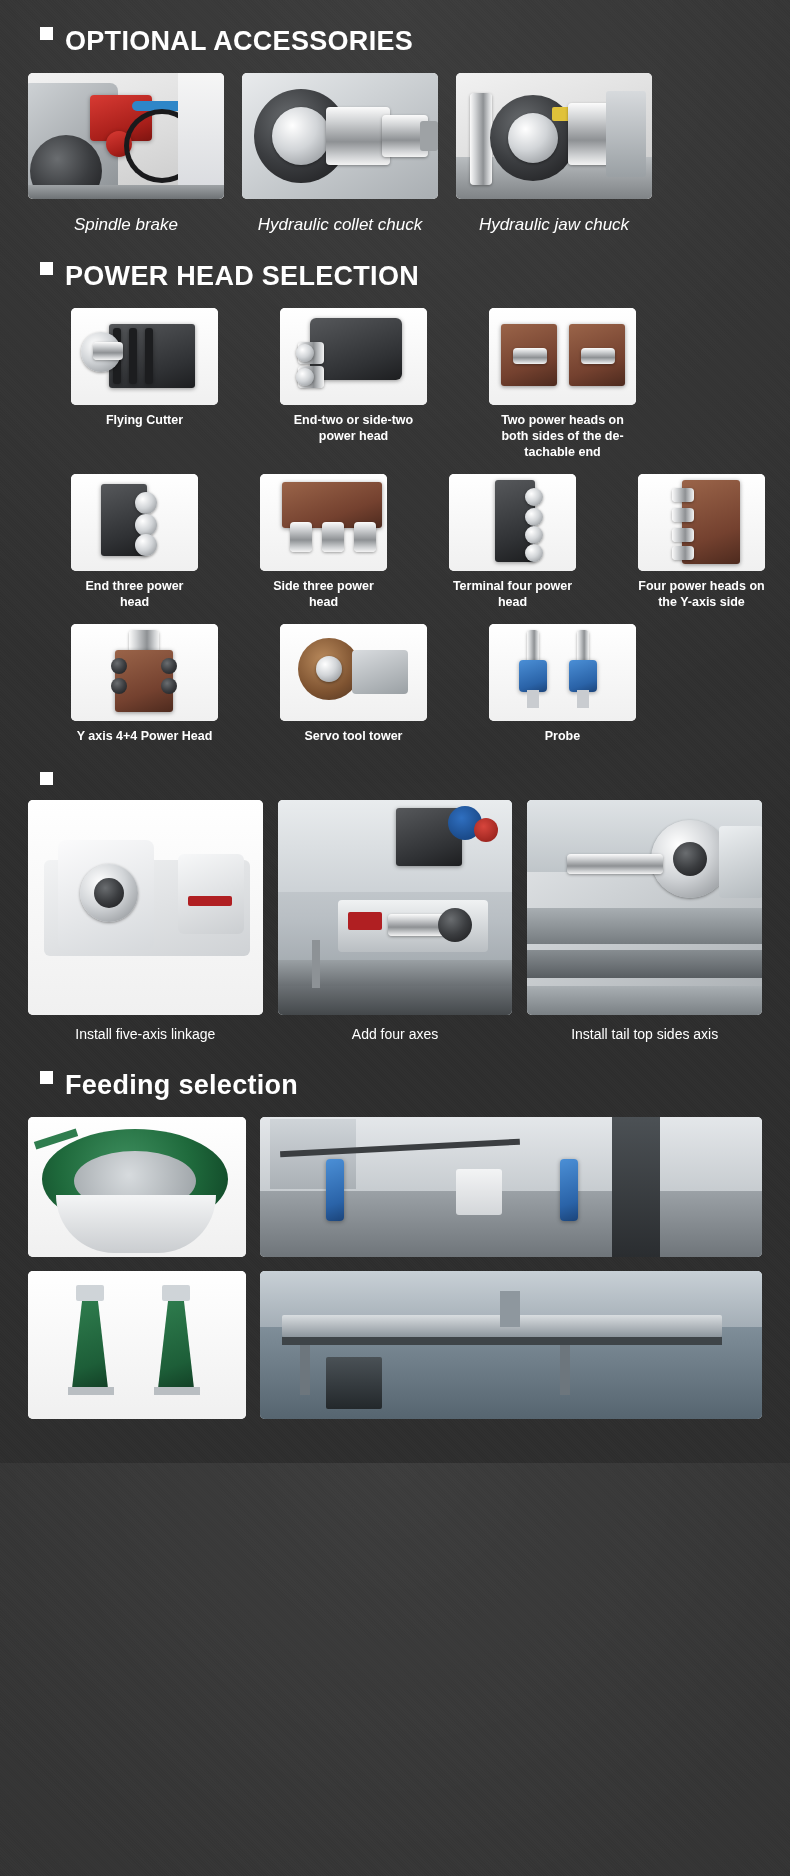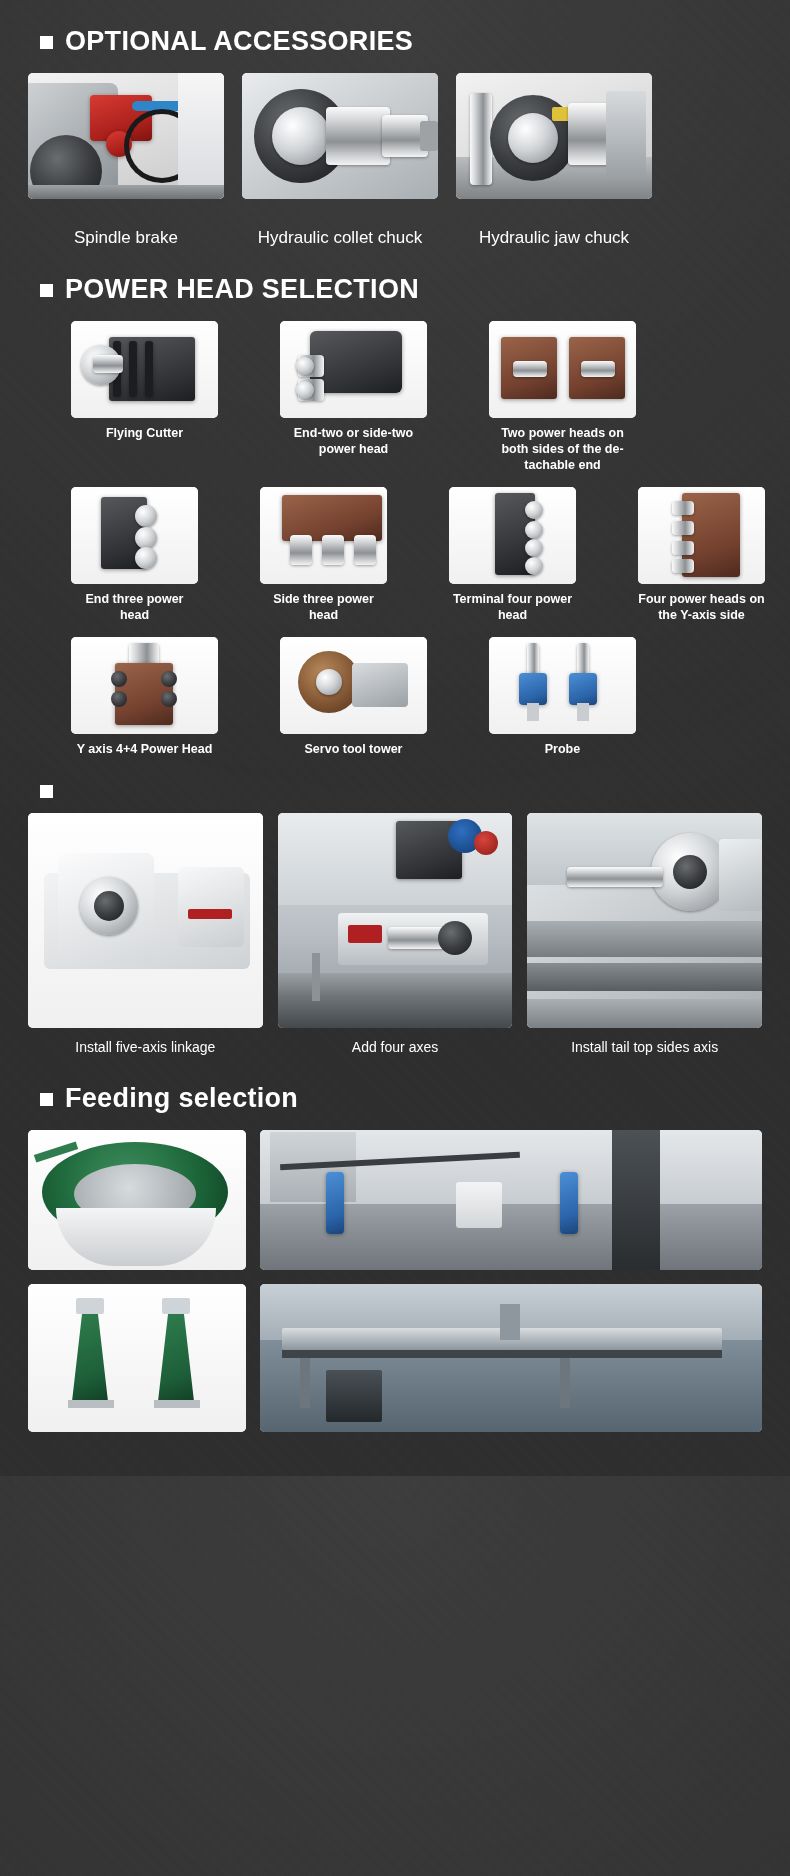--- a/index.html
+++ b/index.html
@@ -10,21 +10,20 @@
     background-image:
       radial-gradient(circle at 50% 0%, rgba(255,255,255,0.07), rgba(255,255,255,0) 60%),
       repeating-linear-gradient(45deg, rgba(255,255,255,0.012) 0px, rgba(255,255,255,0.012) 1px, rgba(0,0,0,0.012) 1px, rgba(0,0,0,0.012) 2px);
     color: #fff;
   }
   .page { width: 790px; padding: 0 0 30px 0; }
 
   
   .sec-head {
     display: flex;
-    align-items: center;
     gap: 12px;
     padding: 0 0 0 40px;
     margin: 26px 0 16px 0;
   }
   .sec-head .bullet {
     width: 13px; height: 13px;
     background: #ffffff;
     display: inline-block;
     flex: 0 0 auto;
     position: relative;
@@ -53,21 +52,21 @@
     line-height: 1.25;
     margin-top: 9px;
     font-weight: normal;
   }
   .cap.small { font-size: 12.5px; font-weight: bold; }
 
   
   .row3 { display: flex; gap: 18px; padding: 0 28px; }
   .row3 .card { width: 196px; }
   .row3 .thumb { height: 126px; }
-  .row3 .cap { font-size: 17px; margin-top: 28px; }
+  .row3 .cap { font-size: 17px; margin-top: 15px; font-style: italic; }
 
   
   .row4 { display: flex; gap: 16px; padding: 0 25px; margin-bottom: 14px; }
   .row4 .card { width: 147px; margin-left: 46px; }
   .row4 .thumb { height: 97px; }
   .row4 .cap { font-size: 12.5px; font-weight: bold; margin-top: 8px; }
 
   
   .cnc { display: flex; gap: 15px; padding: 0 28px; }
   .cnc .card { width: 238px; }

